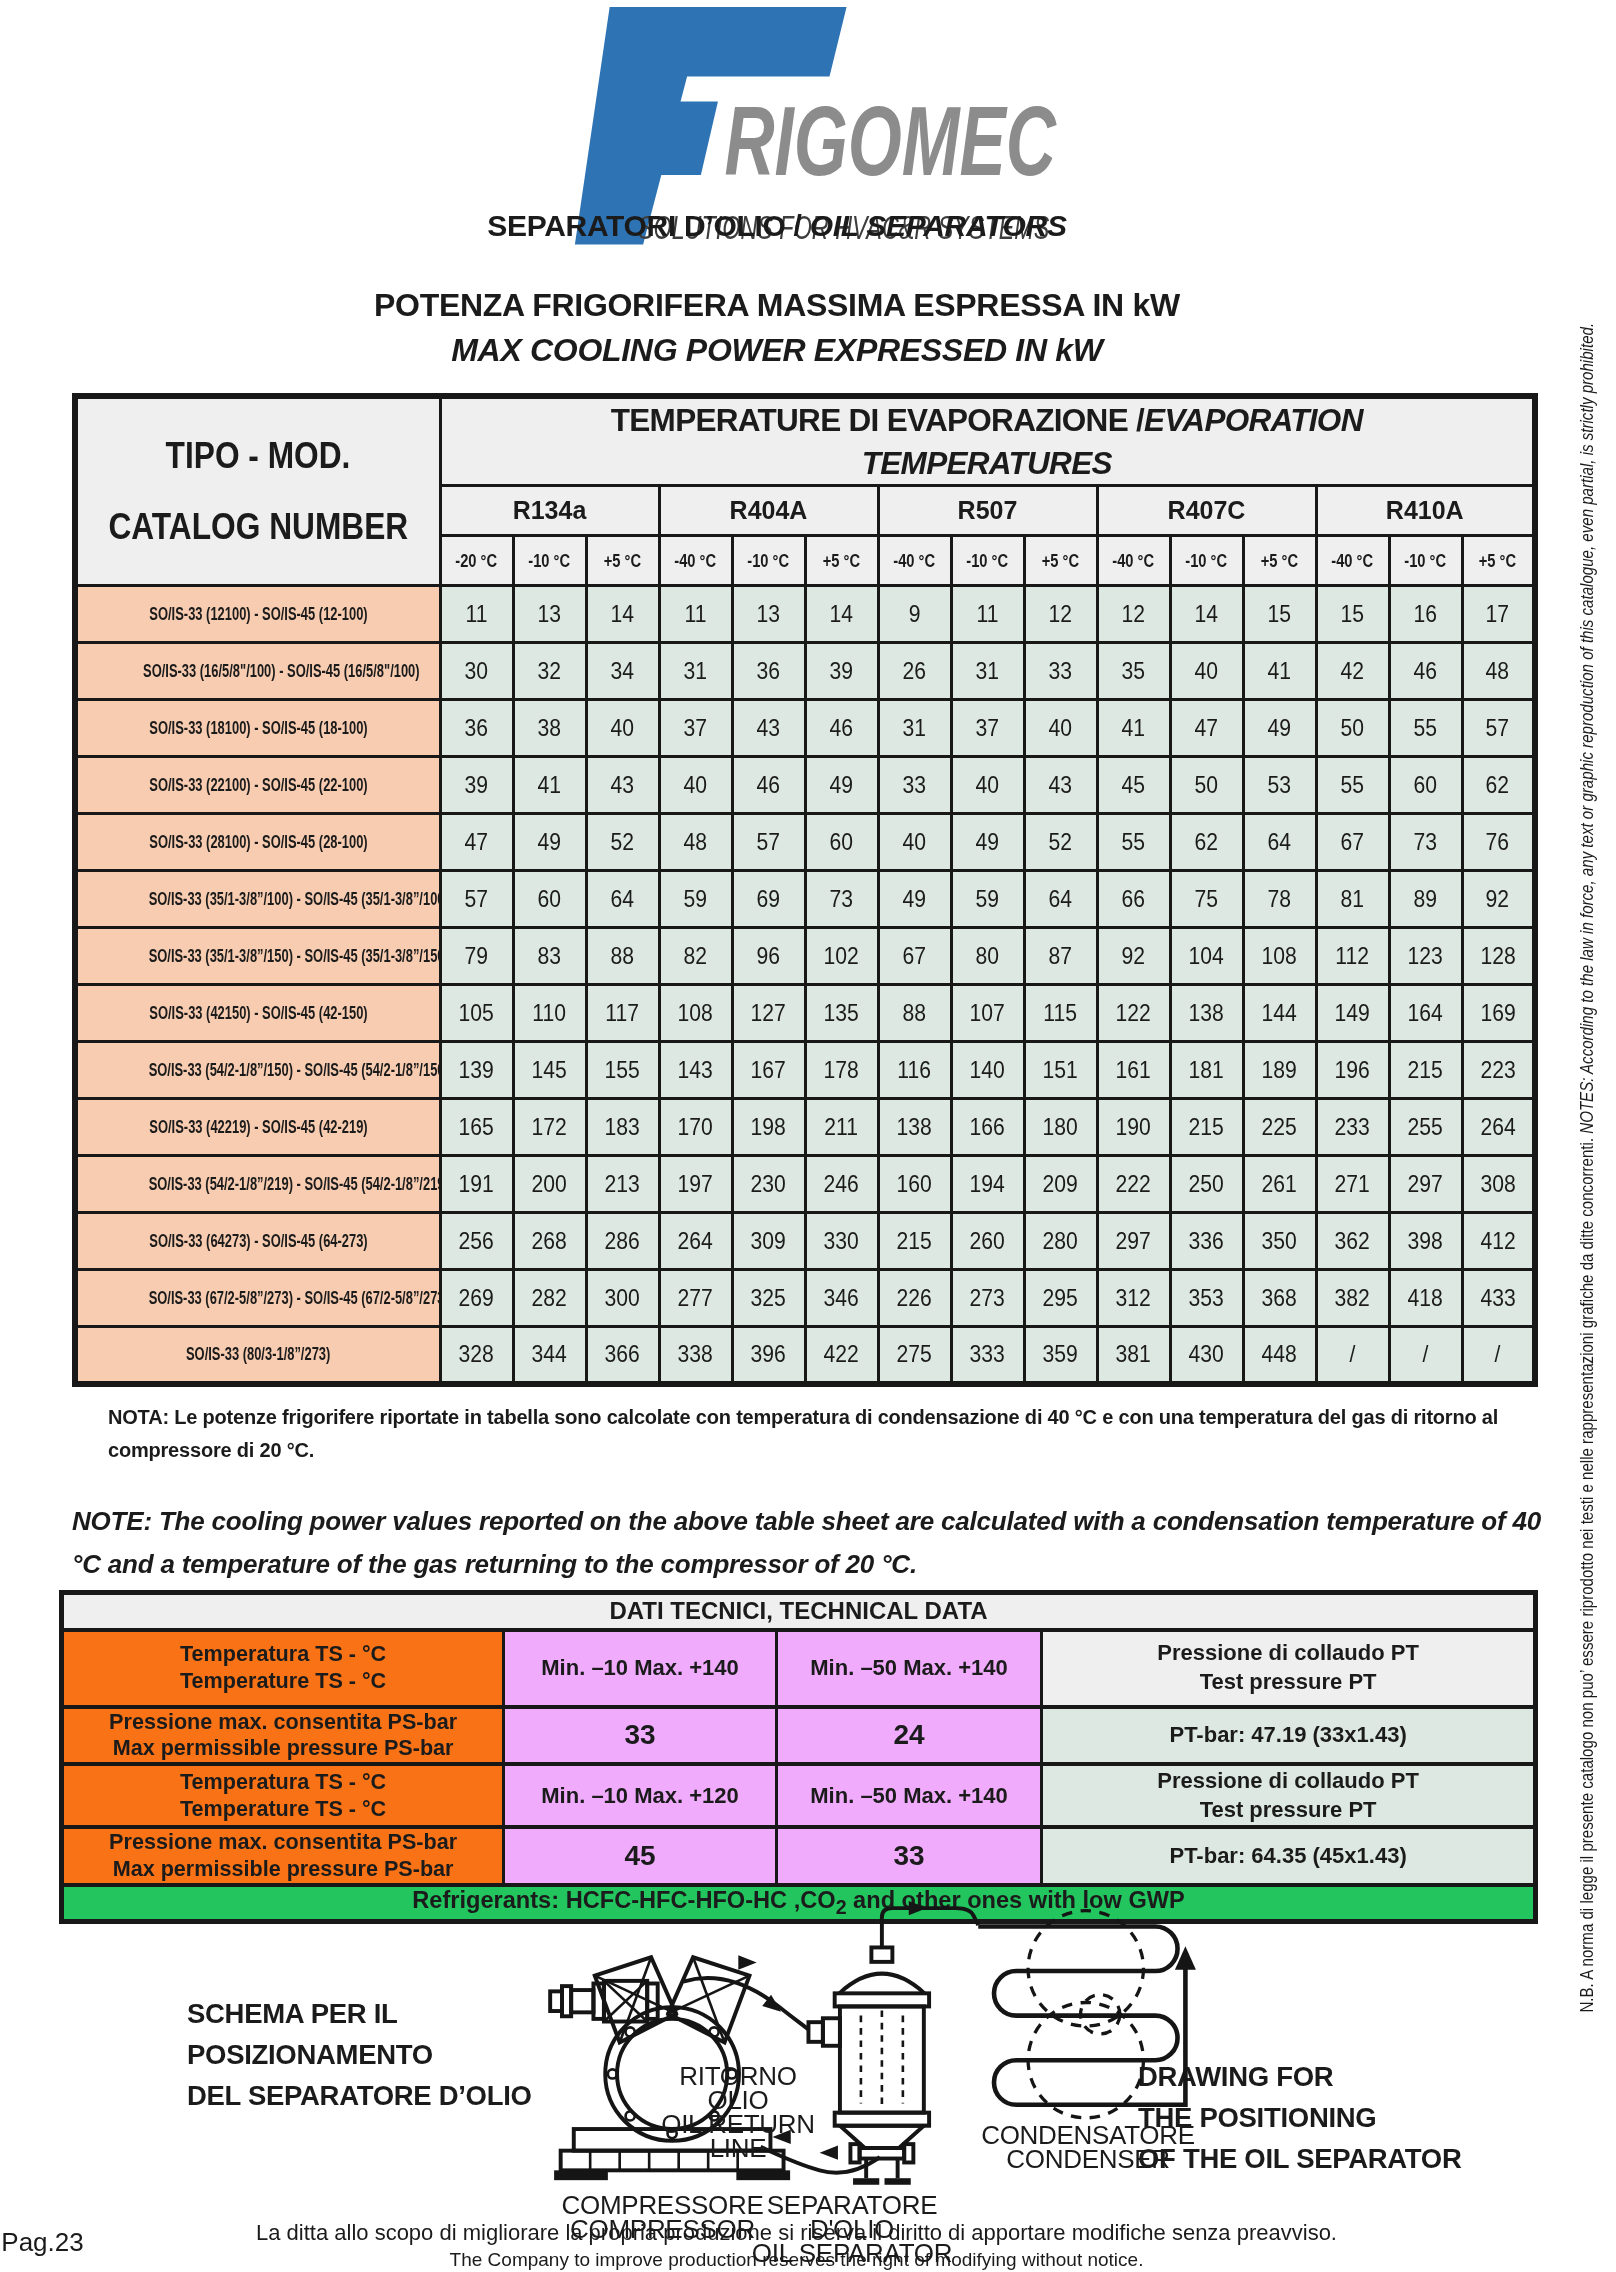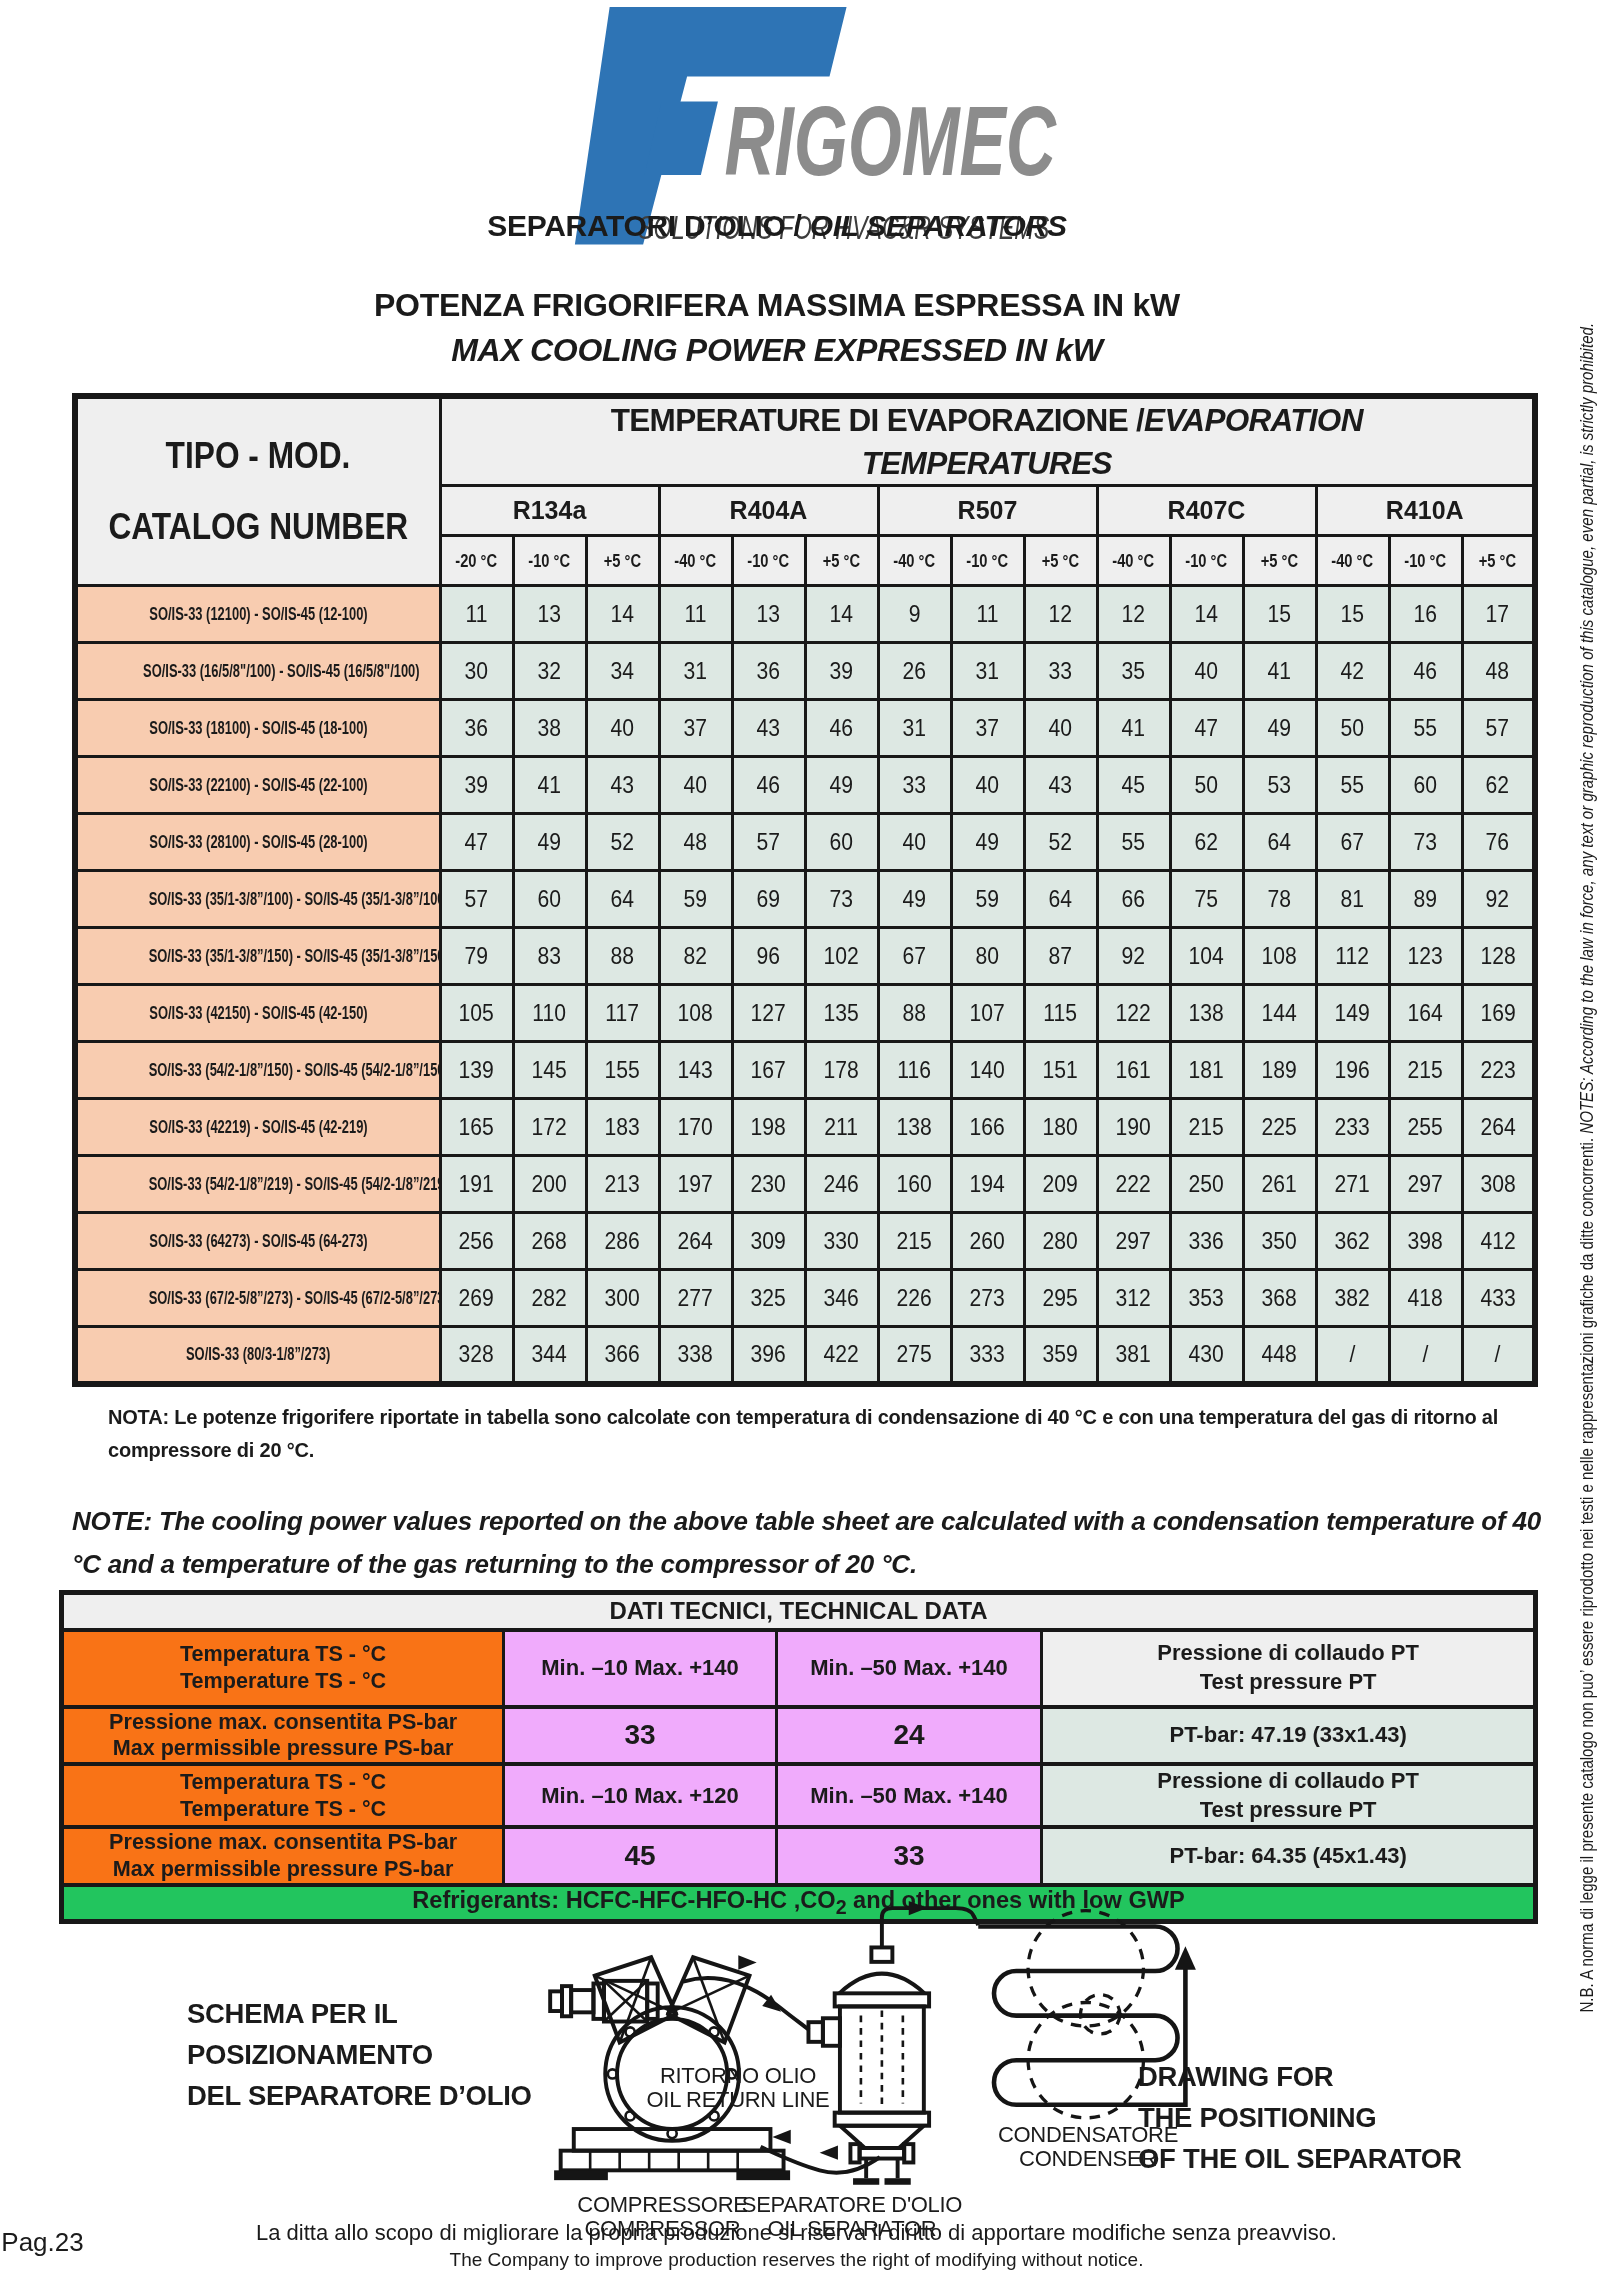--- a/index.html
+++ b/index.html
@@ -55,21 +55,21 @@
   td.dorange.big { font-size:28px; }
   td.dgray  { background:#efefef; font-weight:bold; font-size:22px; line-height:1.3; }
   td.dgreen { background:#dde8e3; font-weight:bold; font-size:22px; line-height:1.3; }
   .dati-foot { height:34px; font-size:23.6px; font-weight:bold; background:#22c55e; }
   .r-tall { height:77px; } .r-med { height:63px; } .r-short { height:54px; }
 
   
   .blocktext { font-size:27.5px; font-weight:bold; line-height:41px; letter-spacing:-0.3px; }
   #schema-text  { left:187px; top:1993px; }
   #drawing-text { left:1138px; top:2056px; }
-  .diag-label { font-size:22px; line-height:24px; text-align:center; letter-spacing:-0.3px; }
+  .diag-label { font-size:26px; line-height:24px; text-align:center; letter-spacing:-0.3px; }
   #lbl-ritorno     { left:646px;  top:2064px; width:184px; }
   #lbl-condensatore{ left:980px; top:2123px; width:216px; }
   #lbl-compressore { left:561px;  top:2193px; width:203px; }
   #lbl-separatore  { left:734px; top:2193px; width:236px; }
   #foot-it { left:0; top:2220px; width:1593px; font-size:22px; }
   #foot-en { left:0; top:2249px; width:1593px; font-size:19px; }
   #page-num { left:1.3px; top:2227px; font-size:26px; }
 
   
   #sidebar-note {

